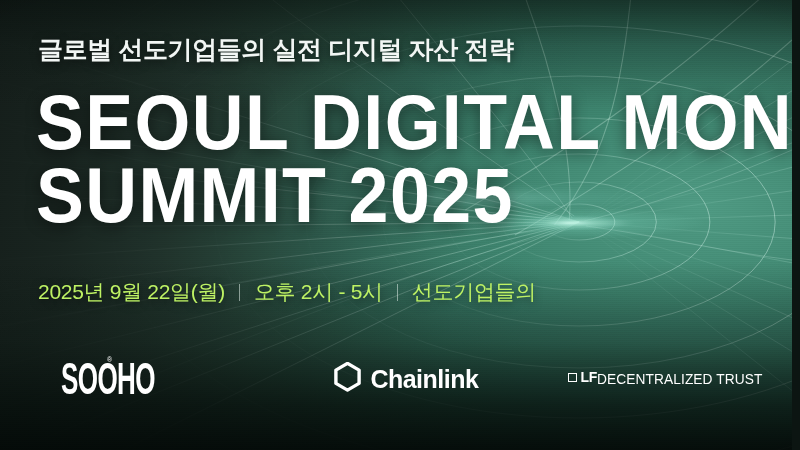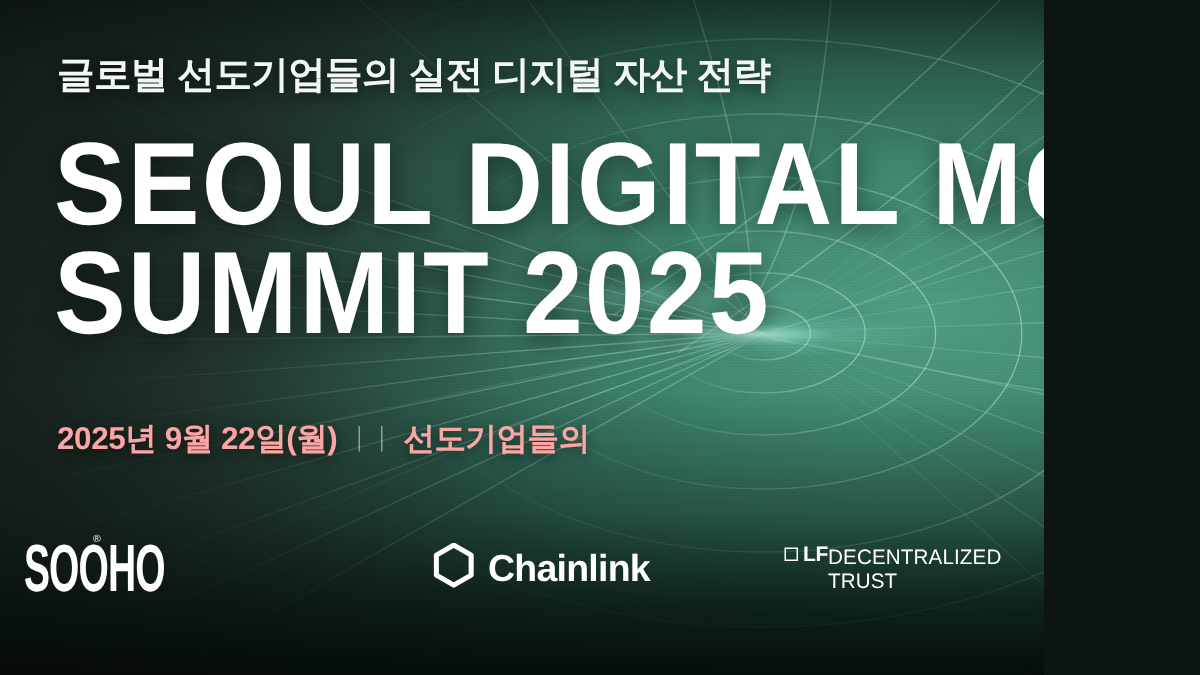--- a/index.html
+++ b/index.html
@@ -1,21 +1,21 @@
 <!DOCTYPE html>
 <html lang="ko"><head>
 <meta charset="utf-8">
 <title>Seoul Digital Money Summit 2025</title>
 <style>
   * { margin:0; padding:0; box-sizing:border-box; }
   html,body { width:800px; height:450px; overflow:hidden; background:#0c1512; }
 
   .poster{
     position:relative;
-    width:696px; height:450px;
+    width:792px; height:450px;
     overflow:hidden;
     font-family:"Liberation Sans","DejaVu Sans",sans-serif;
     background:#223029;
   }
 
   
   .bg-base{
     position:absolute; inset:0;
     background:
       radial-gradient(120% 95% at 88% 46%, #4f9a83 0%, #3f8670 22%, #2f6a58 44%, #25503f 62%, #1c3a2e 78%, #14271f 100%);
@@ -87,21 +87,21 @@
     white-space:nowrap;
     text-shadow:0 3px 16px rgba(0,0,0,.45);
     transform:scaleX(0.92);
     transform-origin:left top;
   }
   .headline .l2{ display:block; }
 
   .meta{
     position:absolute; left:38px; top:278px;
     display:flex; align-items:center; gap:14px;
-    font-size:21px; font-weight:700; color:#fca5a5;
+    font-size:21px; font-weight:400; color:#bef264;
     letter-spacing:-0.3px; white-space:nowrap;
     text-shadow:0 2px 8px rgba(0,0,0,.5);
   }
   .meta .sep{
     display:inline-block;
     width:1px; height:17px;
     background:rgba(226,238,234,.55);
   }
 
   
@@ -262,20 +262,21 @@
     <div class="subtitle">글로벌 선도기업들의 실전 디지털 자산 전략</div>
 
     <div class="headline">
       <span class="l1">SEOUL DIGITAL MONEY</span>
       <span class="l2">SUMMIT 2025</span>
     </div>
 
     <div class="meta">
       <span>2025년 9월 22일(월)</span>
       <span class="sep"></span>
+      <span>오후 2시 - 5시</span>
       <span class="sep"></span>
       <span>선도기업들의</span>
     </div>
 
     <div class="logos">
 
       <div class="logo logo-sooho">
         <span class="mark">SOOHO</span>
         <span class="reg">®</span>
       </div>

